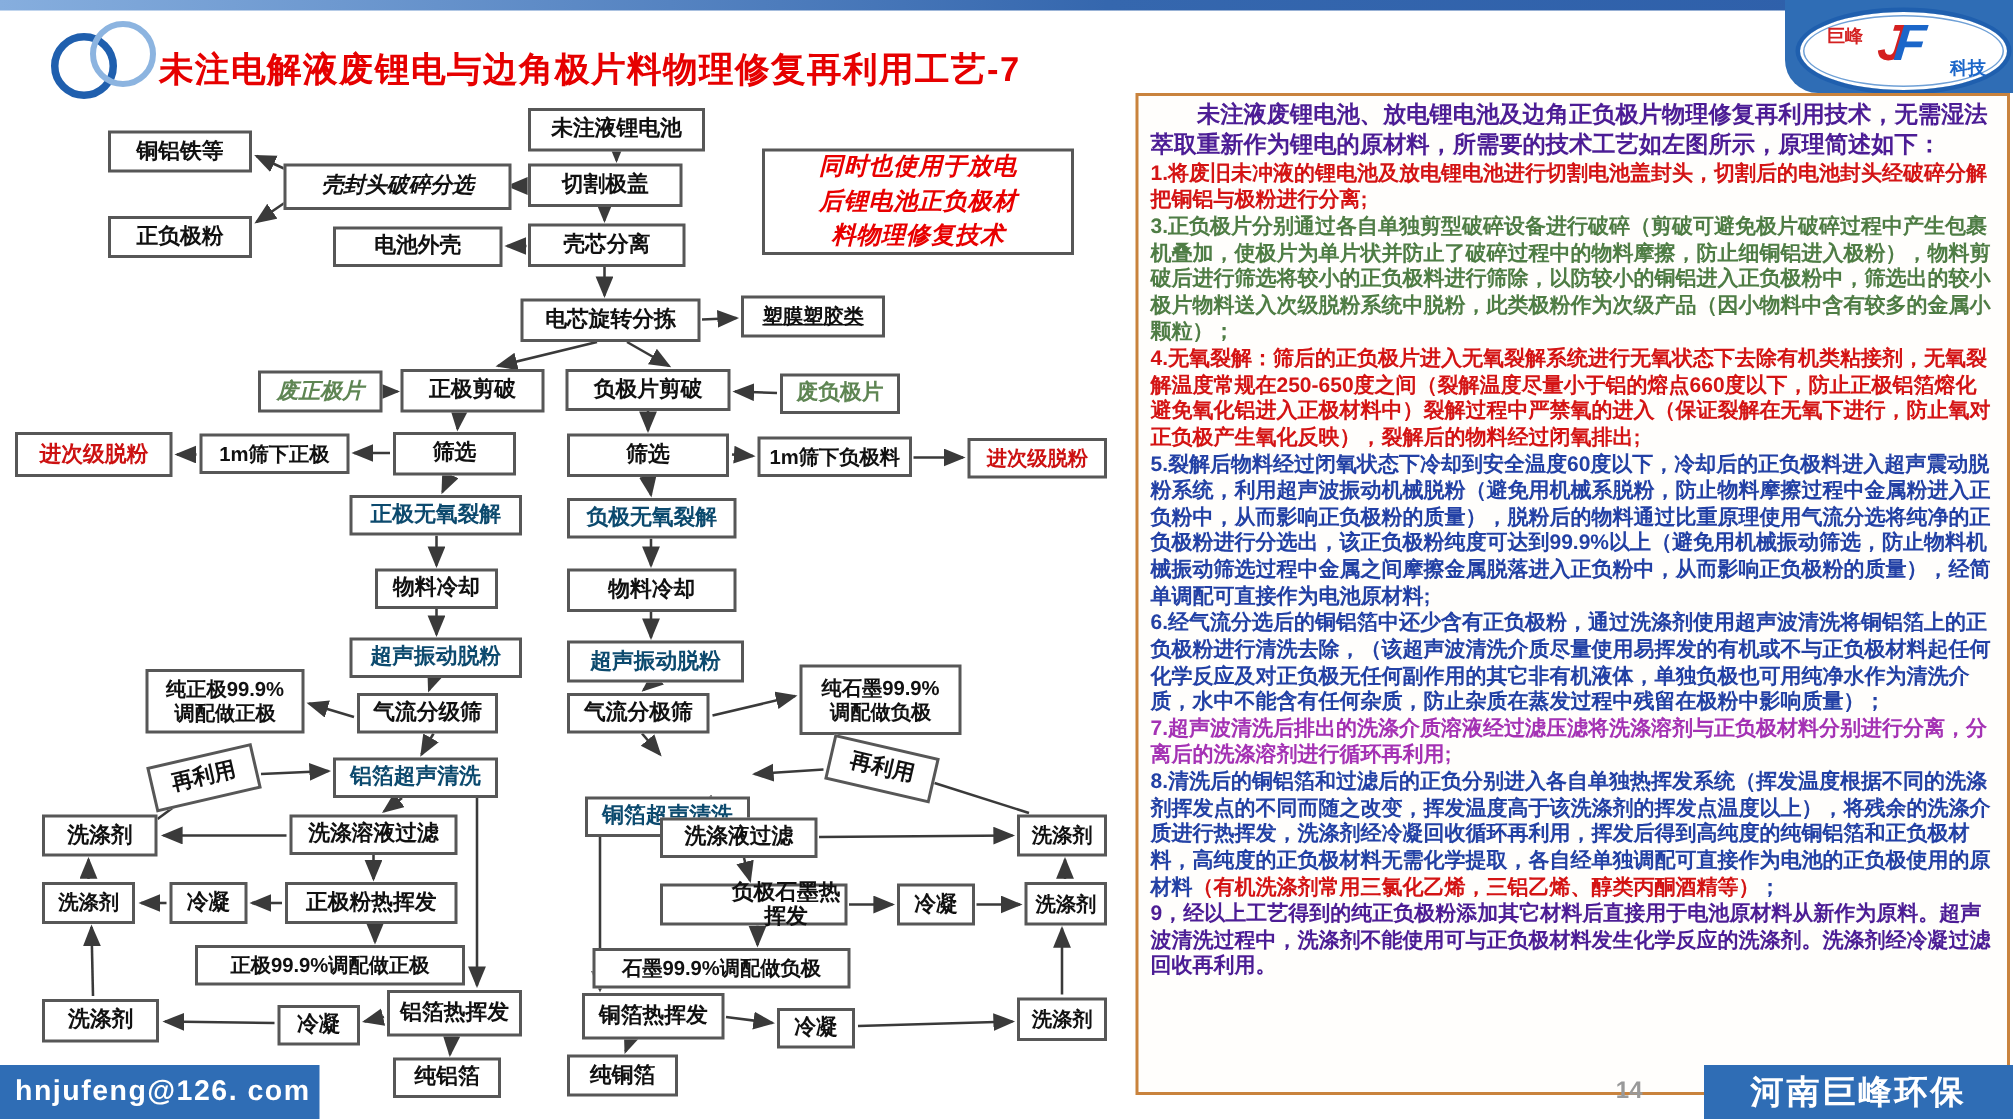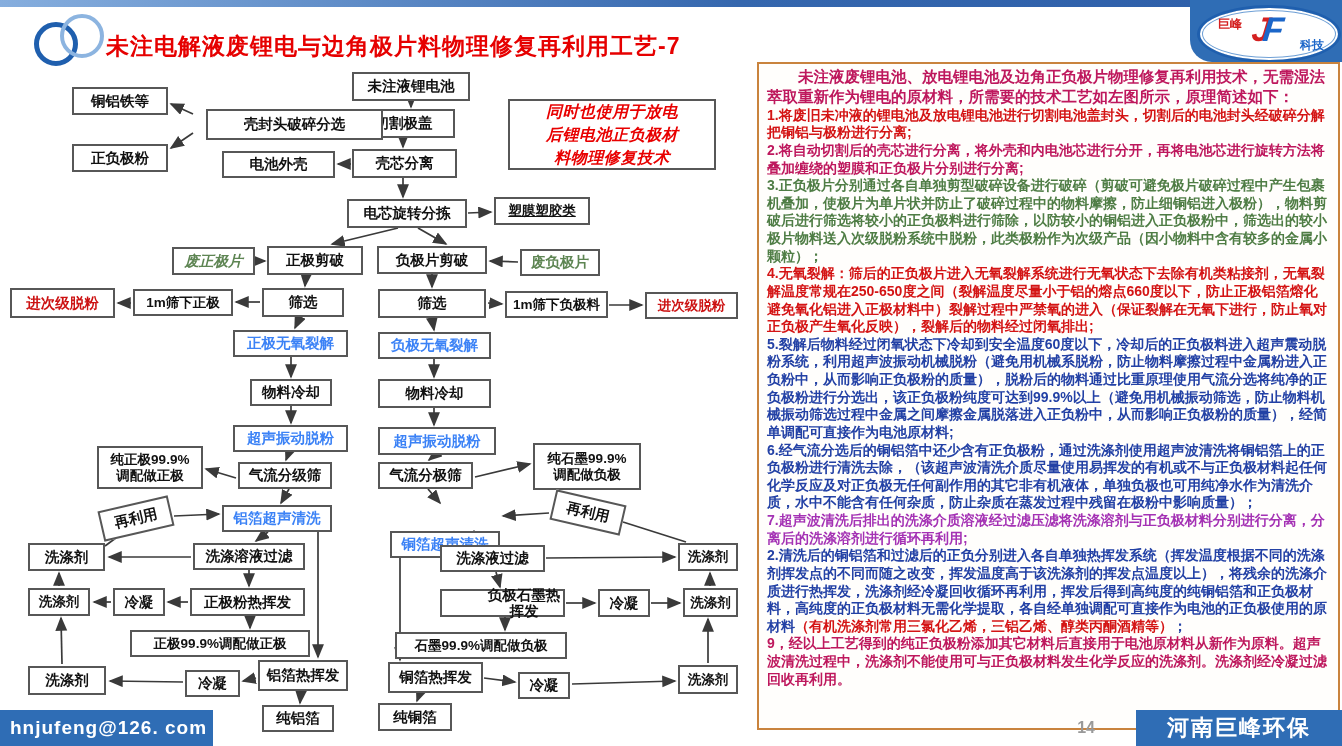--- a/index.html
+++ b/index.html
@@ -23,34 +23,34 @@
            transform:skewX(-6deg);line-height:1;}
   .jf-mark .j{color:#d42020;font-style:italic;}
   .jf-mark .f{color:#1b66c9;font-style:italic;margin-left:-8px;}
   .jf-bottom{position:absolute;right:14px;bottom:6px;font-size:12px;font-weight:bold;color:#1b66c9;}
   
   #flowchart{position:absolute;inset:0;}
   #edges{position:absolute;left:0;top:0;width:100%;height:100%;pointer-events:none;}
   .node{position:absolute;box-sizing:border-box;border:2px solid #575757;background:#fff;
         display:flex;align-items:center;justify-content:center;text-align:center;
         font-size:14.5px;font-weight:bold;color:#111;line-height:1.12;white-space:pre-line;z-index:2;}
-  .node.blue{color:#3b82f6;}
+  .node.blue{color:#0c4a6e;}
   .node.green{color:#5e8553;}
   .node.red{color:#cc1111;}
   .node.underline{text-decoration:underline;}
   .node.note{color:#e80000;font-size:16px;line-height:1.45;letter-spacing:0.5px;}
   .node.tilt-l{transform:rotate(-13deg);}
   .node.tilt-r{transform:rotate(13deg);}
   .node.small{font-size:13.5px;}
   
   #panel{position:absolute;left:757px;top:62px;width:583px;height:668px;box-sizing:border-box;
          border:2px solid #c9833d;background:#fffefc;padding:3px 8px 2px 8px;overflow:hidden;}
   #panel p{margin:0;font-size:14px;font-weight:bold;line-height:1.26;letter-spacing:0;}
   #panel p.intro{font-size:15.5px;line-height:1.28;text-indent:2em;color:#1c1c1c;}
-  .seg-black{color:#be185d}.seg-red{color:#d41414}.seg-green{color:#4f7d45}
+  .seg-black{color:#4c1d95}.seg-red{color:#d41414}.seg-green{color:#4f7d45}
   .seg-blue{color:#2341a5}.seg-purple{color:#a432b4}
   
   .email-bar{position:absolute;left:0;bottom:0;width:213px;height:36px;background:#2f6db5;
              color:#fff;font-size:19px;font-weight:bold;line-height:36px;padding-left:10px;
              box-sizing:border-box;letter-spacing:1px;white-space:nowrap;}
   .company-bar{position:absolute;right:0;bottom:0;width:206px;height:36px;background:#2f6db5;
                color:#fff;font-size:22px;font-weight:bold;line-height:36px;text-align:center;
                letter-spacing:2px;}
   .page-num{position:absolute;right:247px;bottom:9px;color:#999;font-size:16px;font-weight:bold;}
 </style>
@@ -138,21 +138,21 @@
           <line x1="62" y1="664" x2="61" y2="618" stroke="#3a3a3a" stroke-width="1.7" marker-end="url(#ah)"></line>
           <line x1="301" y1="691" x2="300" y2="703" stroke="#3a3a3a" stroke-width="1.7" marker-end="url(#ah)"></line>
           <line x1="484" y1="678" x2="515" y2="682" stroke="#3a3a3a" stroke-width="1.7" marker-end="url(#ah)"></line>
           <line x1="572" y1="684" x2="675" y2="681" stroke="#3a3a3a" stroke-width="1.7" marker-end="url(#ah)"></line>
           <line x1="708" y1="663" x2="708" y2="619" stroke="#3a3a3a" stroke-width="1.7" marker-end="url(#ah)"></line>
           <line x1="420" y1="693" x2="417" y2="701" stroke="#3a3a3a" stroke-width="1.7" marker-end="url(#ah)"></line>
         </g>
     </svg>
   <div class="node" style="left: 352px; top: 72px; width: 118px; height: 29px;">未注液锂电池</div>
       <div class="node" style="left: 352px; top: 109px; width: 103px; height: 29px;">切割极盖</div>
-      <div class="node" style="left: 206px; top: 109px; width: 177px; height: 31px;">壳封头破碎分选</div>
+      <div class="node" style="left: 189px; top: 109px; width: 152px; height: 31px; font-style: italic;">壳封头破碎分选</div>
       <div class="node" style="left: 72px; top: 87px; width: 96px; height: 28px;">铜铝铁等</div>
       <div class="node" style="left: 72px; top: 144px; width: 96px; height: 28px;">正负极粉</div>
       <div class="node" style="left: 352px; top: 149px; width: 105px; height: 29px;">壳芯分离</div>
       <div class="node" style="left: 222px; top: 151px; width: 113px; height: 27px;">电池外壳</div>
       <div class="node" style="left: 347px; top: 199px; width: 120px; height: 29px;">电芯旋转分拣</div>
       <div class="node underline small" style="left: 494px; top: 197px; width: 96px; height: 28px;">塑膜塑胶类</div>
       <div class="node note" style="left: 508px; top: 99px; width: 208px; height: 71px; font-style: italic;">同时也使用于放电
 后锂电池正负极材
 料物理修复技术</div>
       <div class="node green" style="left: 172px; top: 247px; width: 83px; height: 28px; font-style: italic;">废正极片</div>
@@ -199,27 +199,26 @@
       <div class="node" style="left: 388px; top: 662px; width: 95px; height: 31px;">铜箔热挥发</div>
       <div class="node" style="left: 518px; top: 672px; width: 52px; height: 27px;">冷凝</div>
       <div class="node small" style="left: 678px; top: 665px; width: 60px; height: 29px;">洗涤剂</div>
       <div class="node" style="left: 262px; top: 705px; width: 72px; height: 27px;">纯铝箔</div>
       <div class="node" style="left: 378px; top: 703px; width: 74px; height: 28px;">纯铜箔</div>
     </div>
 
   <aside id="panel">
       <p class="intro"><span class="seg-black">未注液废锂电池、放电锂电池及边角正负极片物理修复再利用技术，无需湿法萃取重新作为锂电的原材料，所需要的技术工艺如左图所示，原理简述如下：</span></p>
       <p><span class="seg-red">1.将废旧未冲液的锂电池及放电锂电池进行切割电池盖封头，切割后的电池封头经破碎分解把铜铝与极粉进行分离;</span></p>
-      <p><span class="seg-black">2.将自动切割后的壳芯进行分离，将外壳和内电池芯进行分开，再将电池芯进行旋转方法将叠加缠绕的塑膜和正负极片分别进行分离;</span></p>
       <p><span class="seg-green">3.正负极片分别通过各自单独剪型破碎设备进行破碎（剪破可避免极片破碎过程中产生包裹机叠加，使极片为单片状并防止了破碎过程中的物料摩擦，防止细铜铝进入极粉），物料剪破后进行筛选将较小的正负极料进行筛除，以防较小的铜铝进入正负极粉中，筛选出的较小极片物料送入次级脱粉系统中脱粉，此类极粉作为次级产品（因小物料中含有较多的金属小颗粒）；</span></p>
       <p><span class="seg-red">4.无氧裂解：筛后的正负极片进入无氧裂解系统进行无氧状态下去除有机类粘接剂，无氧裂解温度常规在250-650度之间（裂解温度尽量小于铝的熔点660度以下，防止正极铝箔熔化避免氧化铝进入正极材料中）裂解过程中严禁氧的进入（保证裂解在无氧下进行，防止氧对正负极产生氧化反映），裂解后的物料经过闭氧排出;</span></p>
       <p><span class="seg-blue">5.裂解后物料经过闭氧状态下冷却到安全温度60度以下，冷却后的正负极料进入超声震动脱粉系统，利用超声波振动机械脱粉（避免用机械系脱粉，防止物料摩擦过程中金属粉进入正负粉中，从而影响正负极粉的质量），脱粉后的物料通过比重原理使用气流分选将纯净的正负极粉进行分选出，该正负极粉纯度可达到99.9%以上（避免用机械振动筛选，防止物料机械振动筛选过程中金属之间摩擦金属脱落进入正负粉中，从而影响正负极粉的质量），经简单调配可直接作为电池原材料;</span></p>
       <p><span class="seg-blue">6.经气流分选后的铜铝箔中还少含有正负极粉，通过洗涤剂使用超声波清洗将铜铝箔上的正负极粉进行清洗去除，（该超声波清洗介质尽量使用易挥发的有机或不与正负极材料起任何化学反应及对正负极无任何副作用的其它非有机液体，单独负极也可用纯净水作为清洗介质，水中不能含有任何杂质，防止杂质在蒸发过程中残留在极粉中影响质量）；</span></p>
       <p><span class="seg-purple">7.超声波清洗后排出的洗涤介质溶液经过滤压滤将洗涤溶剂与正负极材料分别进行分离，分离后的洗涤溶剂进行循环再利用;</span></p>
-      <p><span class="seg-blue">2.清洗后的铜铝箔和过滤后的正负分别进入各自单独热挥发系统（挥发温度根据不同的洗涤剂挥发点的不同而随之改变，挥发温度高于该洗涤剂的挥发点温度以上），将残余的洗涤介质进行热挥发，洗涤剂经冷凝回收循环再利用，挥发后得到高纯度的纯铜铝箔和正负极材料，高纯度的正负极材料无需化学提取，各自经单独调配可直接作为电池的正负极使用的原材料</span><span class="seg-red">（有机洗涤剂常用三氯化乙烯，三铝乙烯、醇类丙酮酒精等）</span><span class="seg-blue">；</span></p>
+      <p><span class="seg-blue">8.清洗后的铜铝箔和过滤后的正负分别进入各自单独热挥发系统（挥发温度根据不同的洗涤剂挥发点的不同而随之改变，挥发温度高于该洗涤剂的挥发点温度以上），将残余的洗涤介质进行热挥发，洗涤剂经冷凝回收循环再利用，挥发后得到高纯度的纯铜铝箔和正负极材料，高纯度的正负极材料无需化学提取，各自经单独调配可直接作为电池的正负极使用的原材料</span><span class="seg-red">（有机洗涤剂常用三氯化乙烯，三铝乙烯、醇类丙酮酒精等）</span><span class="seg-blue">；</span></p>
       <p><span class="seg-black">9，经以上工艺得到的纯正负极粉添加其它材料后直接用于电池原材料从新作为原料。超声波清洗过程中，洗涤剂不能使用可与正负极材料发生化学反应的洗涤剂。洗涤剂经冷凝过滤回收再利用。</span></p>
     </aside>
 
   <div class="email-bar">
     <span>hnjufeng@126. com</span>
   </div>
   <div class="page-num">14</div>
   <div class="company-bar">河南巨峰环保</div>
 </div>
 

